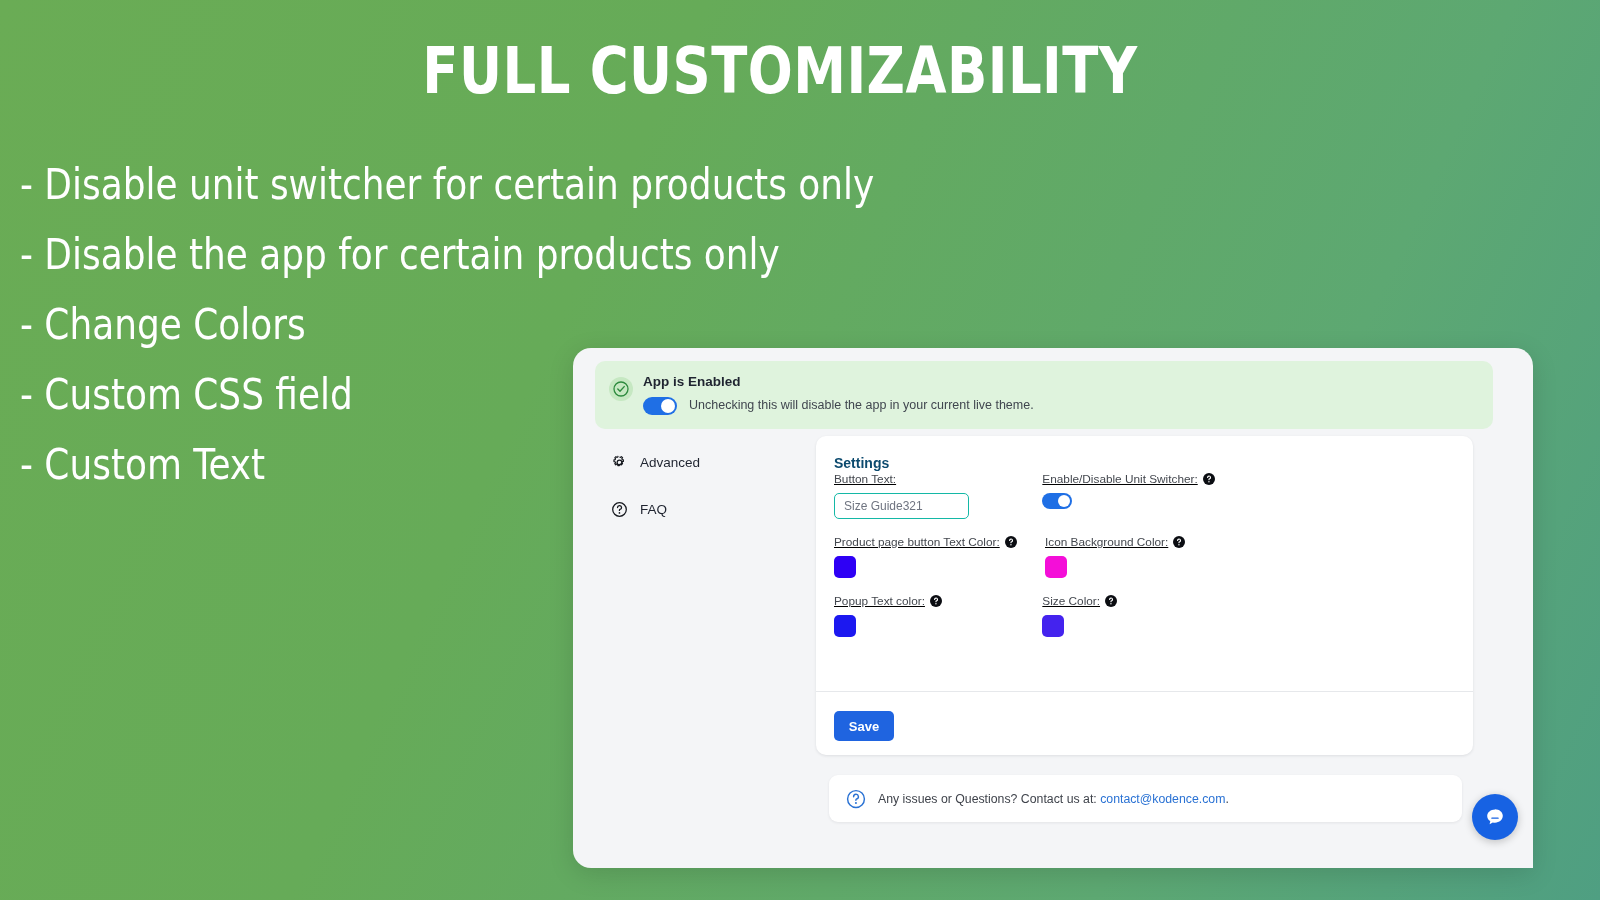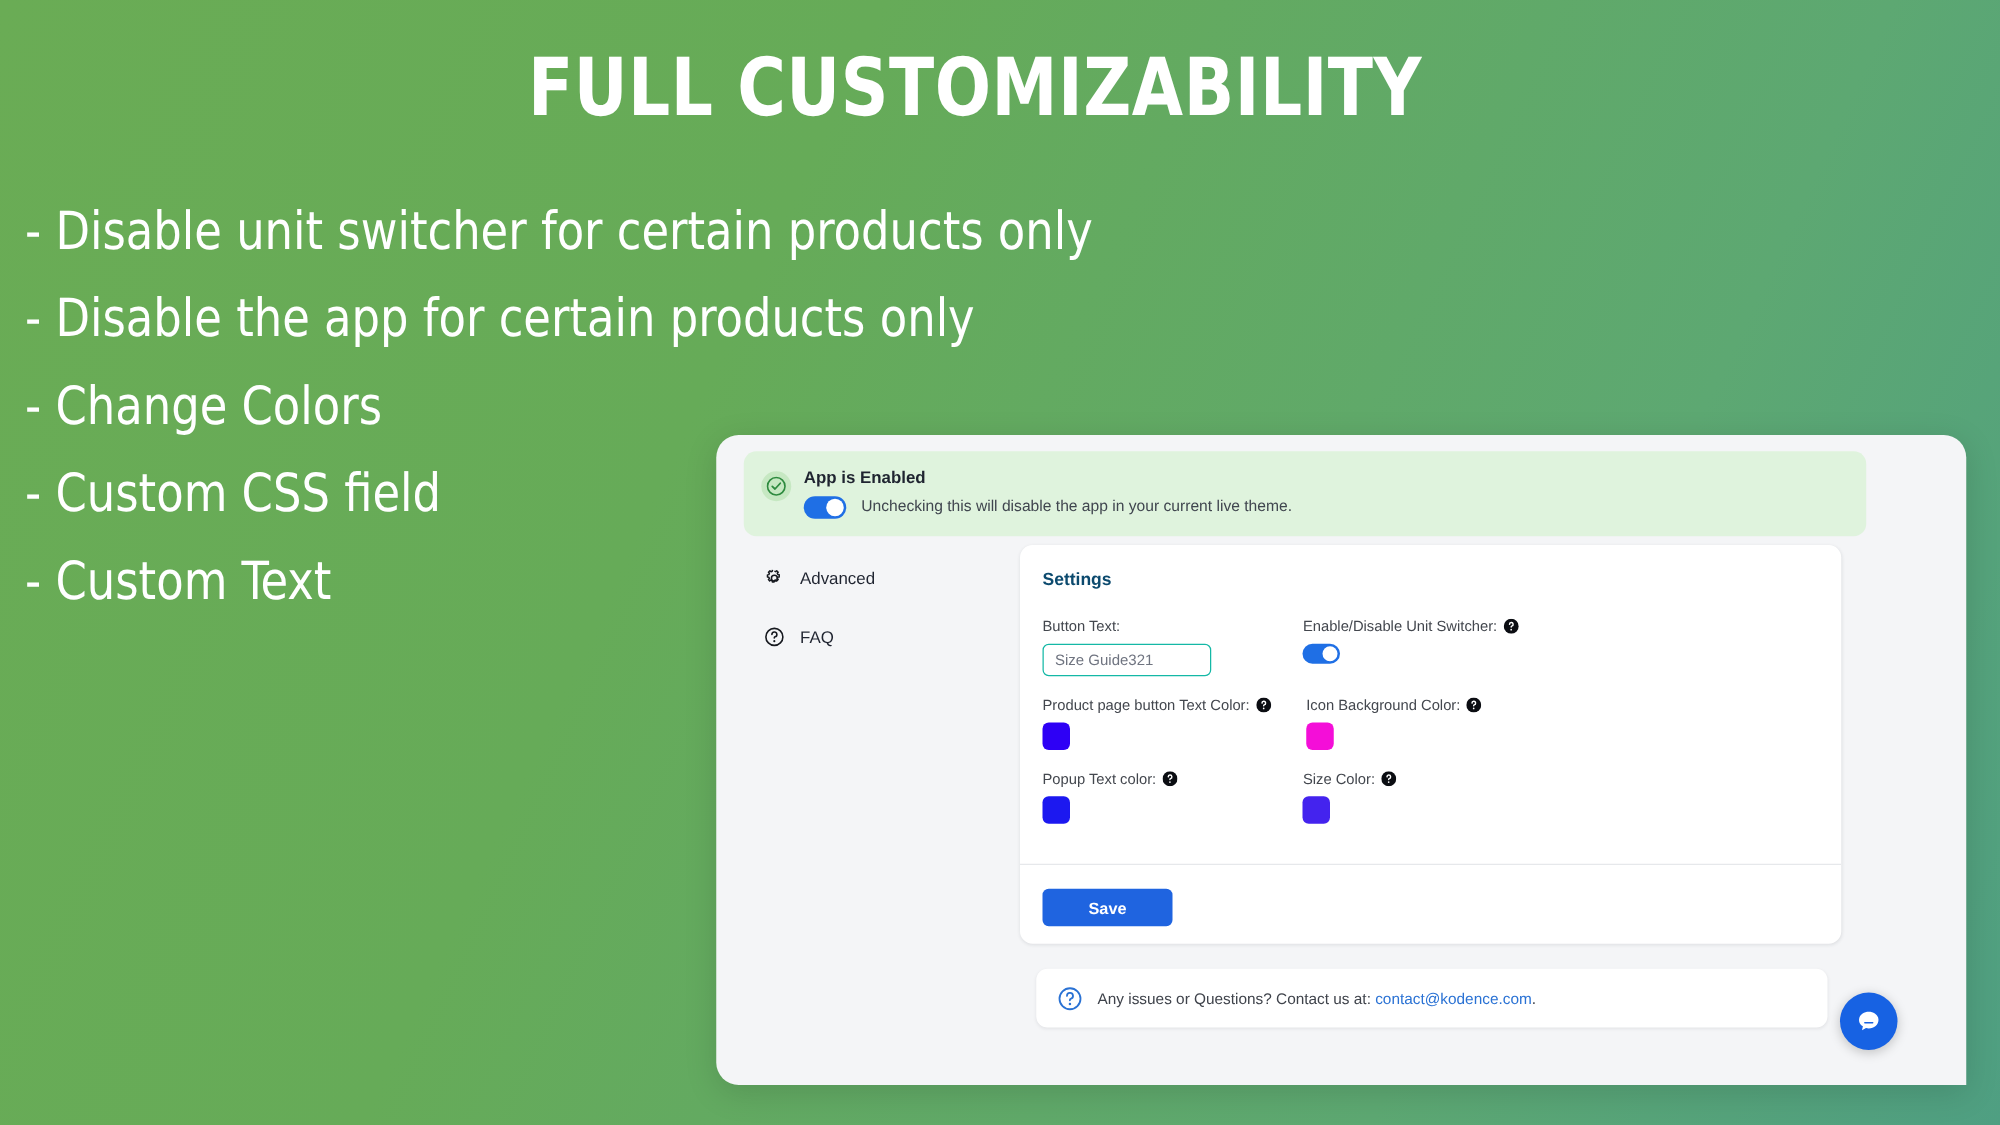--- a/index.html
+++ b/index.html
@@ -53,21 +53,20 @@
   .app-panel {
     position: absolute;
     left: 573px;
     top: 348px;
     width: 960px;
     height: 520px;
     background: #f4f5f7;
     border-radius: 18px 18px 0 18px;
     box-shadow: 0 6px 26px rgba(0,0,0,0.13);
     overflow: hidden;
-    padding-left: 40px;
   }
 
   .banner {
     position: absolute;
     left: 22px;
     top: 13px;
     width: 898px;
     height: 68px;
     background: #dff3dd;
     border-radius: 10px;
@@ -168,22 +167,23 @@
     left: 18px;
     top: 19px;
     font-size: 14px;
     font-weight: bold;
     color: #0c4a6e;
   }
 
   .grid {
     position: absolute;
     left: 18px;
-    top: 58px;
+    top: 36px;
     width: 625px;
+    text-decoration: underline;
   }
   .row {
     display: flex;
   }
   .cell {
     width: 211px;
     box-sizing: border-box;
     padding-bottom: 16px;
   }
   .field-label {
@@ -246,21 +246,21 @@
     left: 0;
     top: 255px;
     width: 100%;
     height: 1px;
     background: #e6e8eb;
   }
   .save-btn {
     position: absolute;
     left: 18px;
     top: 275px;
-    width: 104px;
+    width: 60px;
     height: 30px;
     border: none;
     border-radius: 5px;
     background: #1f64e0;
     color: #ffffff;
     font-size: 13px;
     font-weight: bold;
     font-family: "Liberation Sans", sans-serif;
     cursor: pointer;
   }

